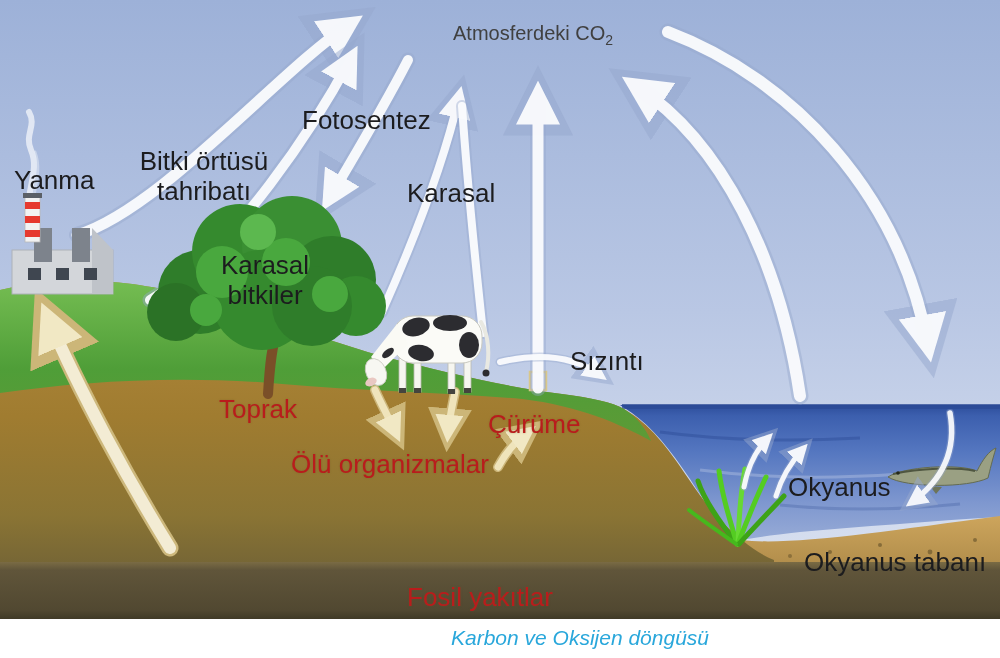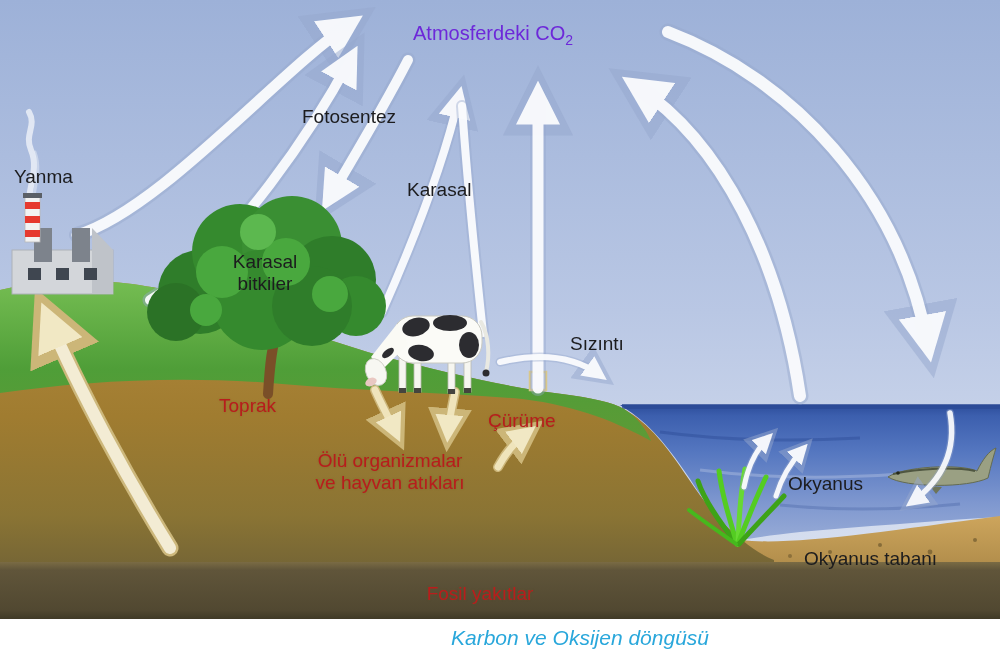--- a/index.html
+++ b/index.html
@@ -1,24 +1,24 @@
 <!DOCTYPE html>
 <html><head>
 <meta charset="utf-8">
 <style>
   html,body{margin:0;padding:0;background:#ffffff;}
   .stage{
     position:relative;width:1000px;height:658px;overflow:hidden;background:#ffffff;
     font-family:"Liberation Sans", sans-serif;
   }
   .stage svg{position:absolute;left:0;top:0;}
-  .lbl{position:absolute;font-size:19px;color:#1c1c1e;line-height:1.15;white-space:nowrap;}
+  .lbl{position:absolute;font-size:26px;color:#1c1c1e;line-height:1.15;white-space:nowrap;}
   .lbl.light{color:#b91c1c;text-shadow:0 0 2px rgba(110,90,40,.45);}
   .lbl.center{text-align:center;white-space:nowrap;}
-  .title{position:absolute;font-size:20px;color:#6d28d9;}
+  .title{position:absolute;font-size:20px;color:#404040;margin-left:40px;}
   .title sub{font-size:14px;}
   .caption{position:absolute;font-size:21px;font-style:italic;text-align:center;}
 </style>
 </head>
 <body>
 
 <div class="stage">
 
 <svg width="1000" height="658" viewBox="0 0 1000 658">
   <defs>
@@ -250,39 +250,42 @@
     <ellipse cx="371" cy="382" rx="6" ry="4" fill="#e9c8c2" transform="rotate(-24 371 382)"></ellipse>
   </g>
 </svg>
 
 <div class="title" style="left:413px;top:22px;">
   <span>Atmosferdeki CO</span><sub>2</sub>
 </div>
 
 <div class="lbl" style="left:302px;top:106px;">Fotosentez</div>
 
+<div class="lbl center" style="left:134px;top:147px;width:140px;">
+  <div>Bitki örtüsü</div>
+  <div>tahribatı</div>
+</div>
 
 <div class="lbl" style="left:14px;top:166px;">Yanma</div>
 
 <div class="lbl" style="left:407px;top:179px;">Karasal</div>
 
 <div class="lbl center" style="left:215px;top:251px;width:100px;">
   <div>Karasal</div>
   <div>bitkiler</div>
 </div>
 
-<div class="lbl" style="left:570px;top:333px;">Sızıntı</div>
+<div class="lbl" style="left:570px;top:347px;">Sızıntı</div>
 
 <div class="lbl light" style="left:219px;top:395px;">Toprak</div>
 
 <div class="lbl light" style="left:488px;top:410px;">Çürüme</div>
 
 <div class="lbl light center" style="left:280px;top:450px;width:220px;">
   <div>Ölü organizmalar</div>
-  <div>ve hayvan atıkları</div>
 </div>
 
 <div class="lbl" style="left:788px;top:473px;">Okyanus</div>
 
 <div class="lbl" style="left:804px;top:533px;margin-top:15px;">Okyanus tabanı</div>
 
 <div class="lbl light center" style="left:330px;top:583px;width:300px;">Fosil yakıtlar</div>
 
 <div class="caption" style="left:330px;top:626px;width:500px;color:#29a7db;">Karbon ve Oksijen döngüsü</div>
 

